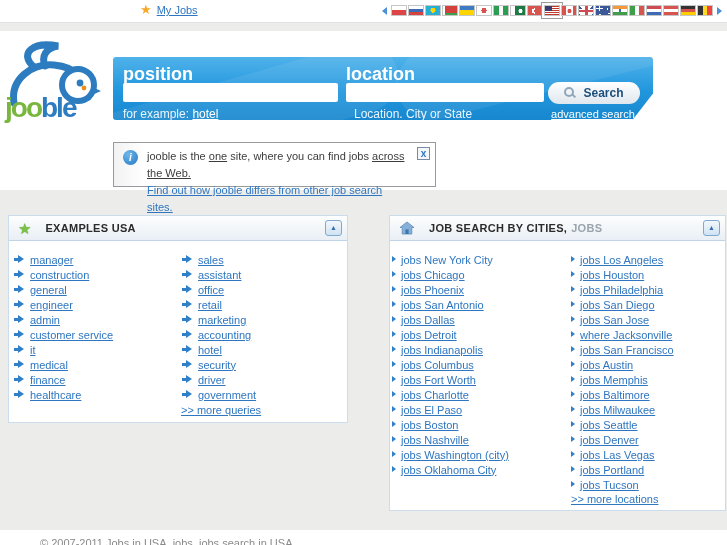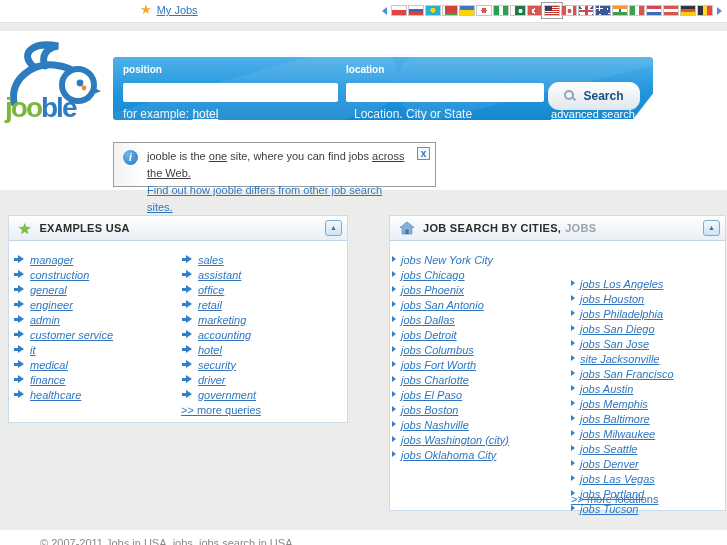--- a/index.html
+++ b/index.html
@@ -57,27 +57,27 @@
   .logo{position:absolute;left:4px;top:8px;width:108px;height:110px;cursor:pointer;}
   .logo-text{position:absolute;left:1px;top:50px;font-size:28px;font-weight:bold;letter-spacing:-2px;line-height:38px;}
   .logo-joo{color:#79b63e;}
   .logo-ble{color:#2d7cc0;}
   .page-title{position:absolute;left:113px;top:11px;font-size:13px;font-weight:bold;color:#63676b;}
   .banner{position:absolute;left:113px;top:26px;width:540px;height:63px;border-radius:3px;
     background:linear-gradient(180deg,#4fb2ea 0%,#2196dd 55%,#1787cf 100%);
     clip-path:polygon(0 0,100% 0,100% 58%,96.2% 100%,0 100%);overflow:hidden;}
   .banner .swoosh1{position:absolute;left:-30px;top:20px;width:320px;height:70px;background:rgba(255,255,255,.08);transform:rotate(-16deg);border-radius:40px;}
   .banner .swoosh2{position:absolute;right:-40px;top:-35px;width:300px;height:70px;background:rgba(255,255,255,.08);transform:rotate(-14deg);border-radius:40px;}
-  .fld-label{position:absolute;top:7px;font-size:10px;font-weight:bold;color:#fff;}
+  .fld-label{position:absolute;top:7px;font-size:18px;font-weight:bold;color:#fff;}
   .fld-input{position:absolute;top:26px;height:19px;border:0;border-radius:2px;background:#fff;font-size:12px;padding:0 4px;}
   .fld-hint{position:absolute;top:50px;font-size:12px;color:#eaf5fd;}
   .fld-hint a{color:#fff;}
   .pos-label{left:10px;} .pos-input{left:10px;width:207px;} .pos-hint{left:10px;}
   .loc-label{left:233px;} .loc-input{left:233px;width:190px;} .loc-hint{left:241px;}
-  .search-btn{position:absolute;left:435px;top:25px;width:92px;height:28px;border:0;border-radius:11px;
+  .search-btn{position:absolute;left:435px;top:25px;width:92px;height:22px;border:0;border-radius:11px;
     background:linear-gradient(#ffffff,#dfe7ee);display:flex;align-items:center;justify-content:center;cursor:pointer;
     font-size:12px;font-weight:bold;color:#1c4f7c;font-family:inherit;text-align:right;}
   .mag{width:12px;height:12px;position:relative;margin-right:7px;display:inline-block;}
   .mag::before{content:"";position:absolute;left:0;top:0;width:6px;height:6px;border:2px solid #8fa6ba;border-radius:50%;}
   .mag::after{content:"";position:absolute;left:8px;top:8px;width:4px;height:2px;background:#8fa6ba;transform:rotate(45deg);}
   .advanced{position:absolute;left:430px;top:51px;width:100px;text-align:center;font-size:11px;}
   .advanced a{color:#fff;}
 
   
   .infobox{position:absolute;left:113px;top:142px;width:321px;height:43px;background:linear-gradient(90deg,#f2f2f2,#ffffff 30px);border:1px solid #9a9a9a;}
@@ -88,34 +88,34 @@
   .info-text .u{text-decoration:underline;}
   .info-close{position:absolute;right:5px;top:4px;width:13px;height:13px;box-sizing:border-box;border:1px solid #7a8aa0;
     background:#f4f7fa;color:#2e76c0;font-weight:bold;font-size:10px;line-height:11px;text-align:center;cursor:pointer;}
 
   
   .panel{position:absolute;background:#fff;border:1px solid #cbdcec;box-sizing:border-box;}
   .panel-ex{left:8px;top:215px;width:340px;height:208px;}
   .panel-ct{left:389px;top:215px;width:337px;height:296px;}
   .panel-hd{height:25px;box-sizing:border-box;background:linear-gradient(#fdfefe,#e9eff5);border-bottom:1px solid #bfd4e7;
     display:flex;align-items:center;padding-left:9px;position:relative;}
-  .panel-title{font-size:11px;font-weight:bold;color:#2b2b2b;letter-spacing:.3px;margin-left:8px;}
+  .panel-title{font-size:11px;font-weight:bold;color:#2b2b2b;letter-spacing:.3px;margin-left:14px;}
   .panel-title .sub{color:#9aa4ad;margin-left:4px;}
   .star-green{color:#7cc24a;font-size:15px;line-height:15px;text-shadow:0 0 1px #5aa32e;}
   .collapse-btn{position:absolute;right:5px;top:4px;width:17px;height:16px;box-sizing:border-box;border:1px solid #7fa9cf;border-radius:3px;
     background:linear-gradient(#f3f8fc,#cfe3f3);color:#3a6ea8;font-size:7px;line-height:14px;text-align:center;cursor:pointer;}
   .col{position:absolute;top:36px;}
-  .row{height:15px;display:flex;align-items:center;font-size:11px;white-space:nowrap;font-style:italic;}
+  .row{height:15px;display:flex;align-items:center;font-size:11px;white-space:nowrap;}
   .arr{width:13px;height:11px;position:relative;margin-right:4px;flex:0 0 13px;}
   .arr i{position:absolute;left:1px;top:4px;width:4px;height:3px;background:#2f80c8;}
   .arr b{position:absolute;left:5px;top:1px;width:0;height:0;border-top:4.5px solid transparent;border-bottom:4.5px solid transparent;border-left:6px solid #2f80c8;}
   .tri{width:5px;height:7px;position:relative;margin-right:4px;flex:0 0 5px;}
   .tri::before{content:"";position:absolute;top:0;left:0;border-top:3.5px solid transparent;border-bottom:3.5px solid transparent;border-left:4.5px solid #2f80c8;}
   .ex-col1{left:4px;} .ex-col2{left:172px;}
-  .ct-col1{left:2px;} .ct-col2{left:181px;margin-top:24px;}
+  .ct-col1{left:2px;} .ct-col2{left:181px;}
   .more-link{position:absolute;font-size:11px;}
   .ex-more{left:172px;top:188px;}
   .ct-more{left:181px;top:277px;}
   [data-name="cities-col1"] .row:first-child a{text-decoration:none;}
 
   
   .footer{position:absolute;left:40px;top:537px;font-size:11px;color:#8a8a8a;white-space:nowrap;}
 
   
   .home-ic{display:inline-block;width:16px;height:14px;}
@@ -382,20 +382,24 @@
         <div class="row" data-name="city-row">
           <span class="tri" data-name="triangle-bullet-icon"></span>
           <a data-name="city-link">jobs Dallas</a>
         </div>
         <div class="row" data-name="city-row">
           <span class="tri" data-name="triangle-bullet-icon"></span>
           <a data-name="city-link">jobs Detroit</a>
         </div>
         <div class="row" data-name="city-row">
           <span class="tri" data-name="triangle-bullet-icon"></span>
+          <a data-name="city-link">jobs Indianapolis</a>
+        </div>
+        <div class="row" data-name="city-row">
+          <span class="tri" data-name="triangle-bullet-icon"></span>
           <a data-name="city-link">jobs Columbus</a>
         </div>
         <div class="row" data-name="city-row">
           <span class="tri" data-name="triangle-bullet-icon"></span>
           <a data-name="city-link">jobs Fort Worth</a>
         </div>
         <div class="row" data-name="city-row">
           <span class="tri" data-name="triangle-bullet-icon"></span>
           <a data-name="city-link">jobs Charlotte</a>
         </div>
@@ -436,21 +440,21 @@
         <div class="row" data-name="city-row">
           <span class="tri" data-name="triangle-bullet-icon"></span>
           <a data-name="city-link">jobs San Diego</a>
         </div>
         <div class="row" data-name="city-row">
           <span class="tri" data-name="triangle-bullet-icon"></span>
           <a data-name="city-link">jobs San Jose</a>
         </div>
         <div class="row" data-name="city-row">
           <span class="tri" data-name="triangle-bullet-icon"></span>
-          <a data-name="city-link">site Jacksonville</a>
+          <a data-name="city-link">where Jacksonville</a>
         </div>
         <div class="row" data-name="city-row">
           <span class="tri" data-name="triangle-bullet-icon"></span>
           <a data-name="city-link">jobs San Francisco</a>
         </div>
         <div class="row" data-name="city-row">
           <span class="tri" data-name="triangle-bullet-icon"></span>
           <a data-name="city-link">jobs Austin</a>
         </div>
         <div class="row" data-name="city-row">

